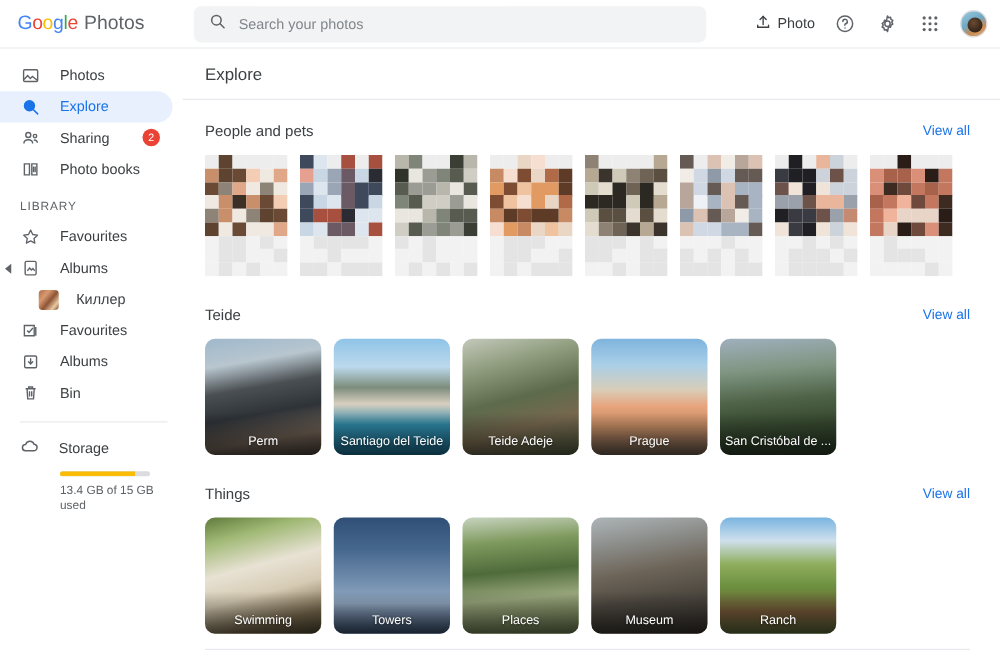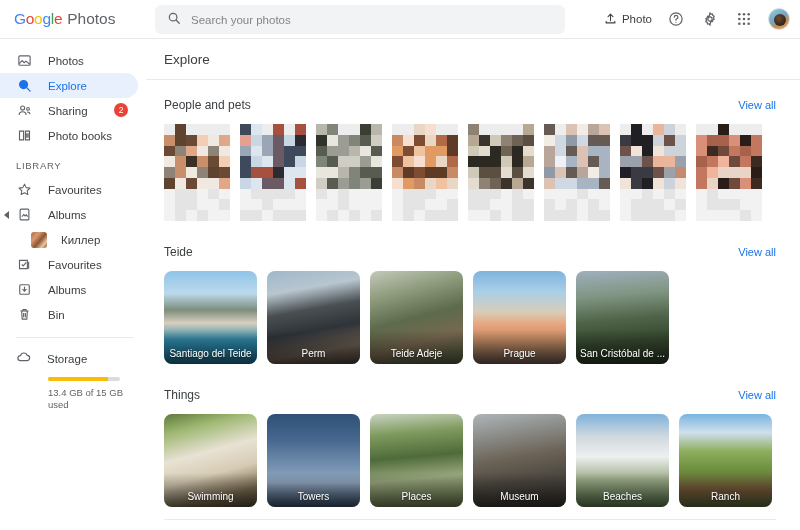--- a/index.html
+++ b/index.html
@@ -801,27 +801,27 @@
           </div>
         </div>
     </div>
 
     <div class="section" style="padding-top:16px;">
       <div class="section-head">
         <span class="section-title">Teide</span>
         <span class="view-all">View all</span>
       </div>
       <div class="cards-row" id="places-row">
+          <div class="card" style="background: linear-gradient(170deg, rgb(159, 184, 204) 0%, rgb(184, 198, 207) 22%, rgb(74, 79, 82) 42%, rgb(46, 51, 56) 62%, rgb(110, 96, 84) 82%, rgb(75, 64, 56) 100%);">
+            <div class="overlay"></div>
+            <div class="cap">Perm</div>
+          </div>
           <div class="card" style="background: linear-gradient(rgb(143, 196, 232) 0%, rgb(188, 217, 236) 24%, rgb(125, 141, 124) 42%, rgb(216, 207, 192) 56%, rgb(47, 138, 168) 74%, rgb(29, 111, 146) 100%);">
             <div class="overlay"></div>
             <div class="cap">Santiago del Teide</div>
-          </div>
-          <div class="card" style="background: linear-gradient(170deg, rgb(159, 184, 204) 0%, rgb(184, 198, 207) 22%, rgb(74, 79, 82) 42%, rgb(46, 51, 56) 62%, rgb(110, 96, 84) 82%, rgb(75, 64, 56) 100%);">
-            <div class="overlay"></div>
-            <div class="cap">Perm</div>
           </div>
           <div class="card" style="background: linear-gradient(165deg, rgb(195, 201, 187) 0%, rgb(142, 155, 124) 25%, rgb(93, 107, 76) 50%, rgb(119, 104, 79) 72%, rgb(78, 90, 62) 100%);">
             <div class="overlay"></div>
             <div class="cap">Teide Adeje</div>
           </div>
           <div class="card" style="background: linear-gradient(rgb(127, 180, 221) 0%, rgb(169, 207, 232) 22%, rgb(216, 205, 184) 44%, rgb(232, 164, 124) 58%, rgb(194, 138, 99) 76%, rgb(107, 90, 76) 100%);">
             <div class="overlay"></div>
             <div class="cap">Prague</div>
           </div>
           <div class="card" style="background: linear-gradient(175deg, rgb(159, 176, 189) 0%, rgb(127, 148, 128) 28%, rgb(78, 99, 71) 52%, rgb(54, 72, 47) 74%, rgb(42, 58, 38) 100%);">
@@ -846,24 +846,20 @@
             <div class="cap">Towers</div>
           </div>
           <div class="card" style="background: linear-gradient(175deg, rgb(200, 212, 192) 0%, rgb(127, 154, 94) 22%, rgb(79, 107, 58) 46%, rgb(154, 168, 126) 68%, rgb(107, 122, 78) 100%);">
             <div class="overlay"></div>
             <div class="cap">Places</div>
           </div>
           <div class="card" style="background: linear-gradient(170deg, rgb(174, 181, 184) 0%, rgb(141, 143, 140) 22%, rgb(109, 100, 88) 46%, rgb(79, 74, 66) 68%, rgb(52, 47, 42) 100%);">
             <div class="overlay"></div>
             <div class="cap">Museum</div>
           </div>
-          <div class="card" style="background: linear-gradient(rgb(127, 178, 219) 0%, rgb(207, 216, 222) 24%, rgb(238, 240, 239) 46%, rgb(159, 174, 140) 70%, rgb(95, 122, 78) 100%);">
-            <div class="overlay"></div>
-            <div class="cap">Beaches</div>
-          </div>
           <div class="card" style="background: linear-gradient(rgb(121, 180, 224) 0%, rgb(207, 224, 236) 20%, rgb(143, 174, 94) 40%, rgb(107, 143, 62) 60%, rgb(122, 90, 58) 82%, rgb(90, 107, 58) 100%);">
             <div class="overlay"></div>
             <div class="cap">Ranch</div>
           </div>
         </div>
     </div>
 
     <div class="bottom-divider"></div>
     <div class="bottom-cols">
       

